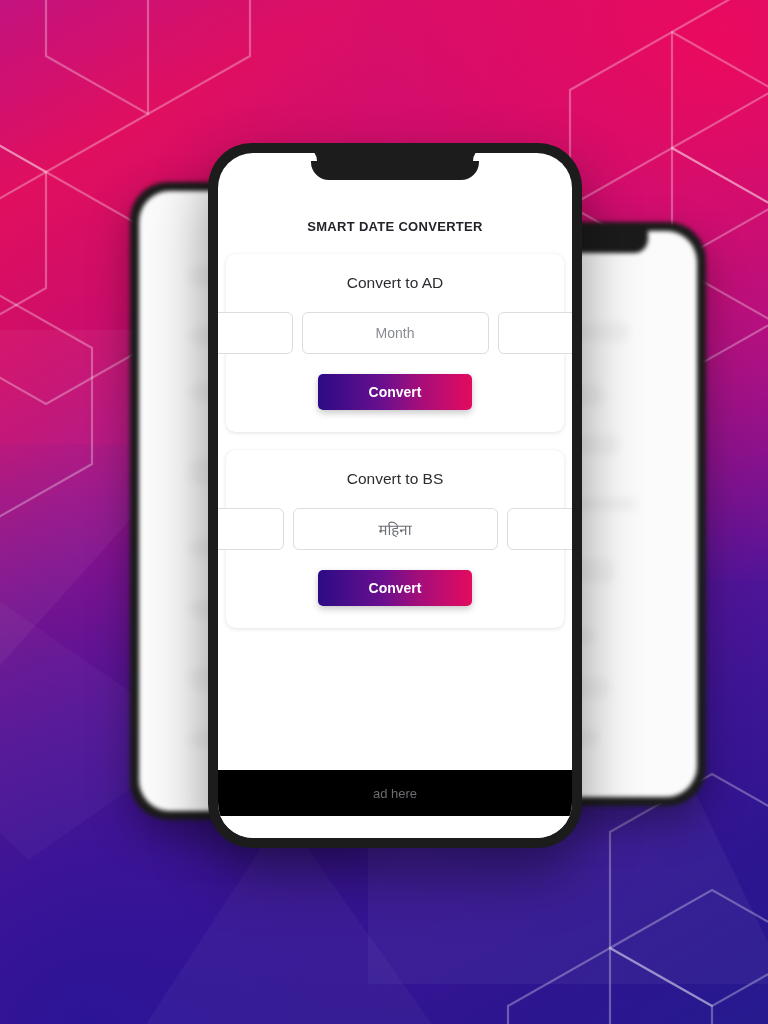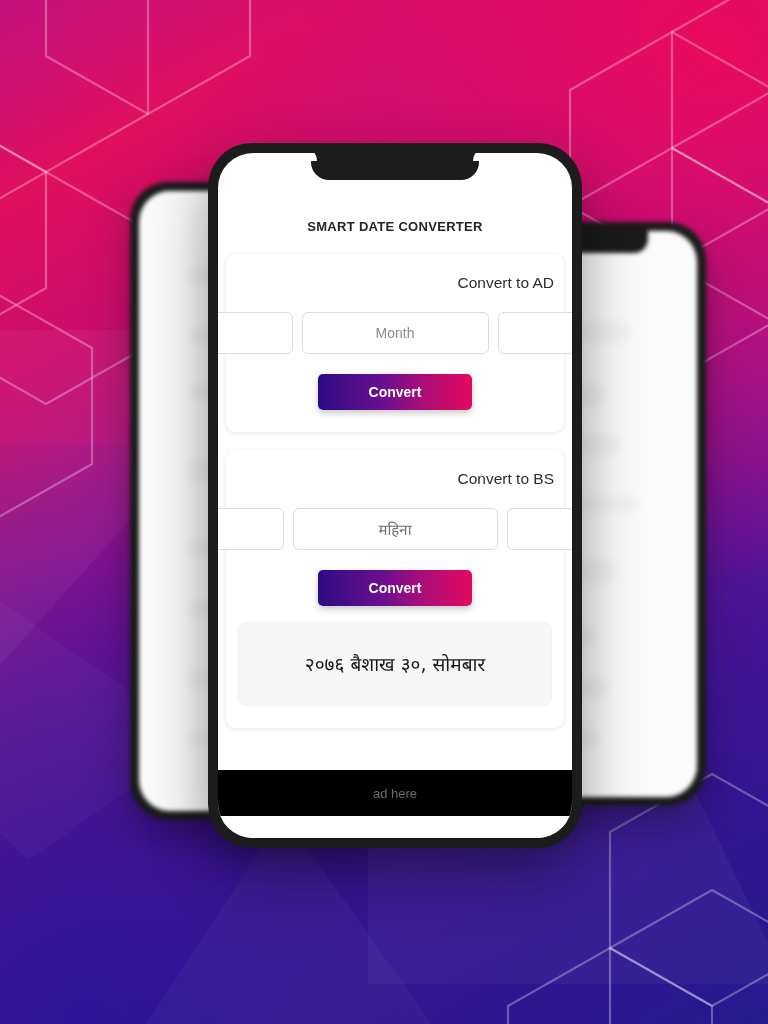--- a/index.html
+++ b/index.html
@@ -197,21 +197,21 @@
     margin-bottom: 20px;
   }
   .card {
     background: #ffffff;
     border-radius: 9px;
     box-shadow: 0 1px 4px rgba(0,0,0,0.11), 0 0 1px rgba(0,0,0,0.06);
     padding: 20px 10px 22px 10px;
     margin-bottom: 18px;
   }
   .card-title {
-    text-align: right;
+    text-align: center;
     font-size: 15.5px;
     color: #2b2d31;
     margin-bottom: 20px;
   }
   .field-row {
     display: flex;
     gap: 9px;
     justify-content: center;
     padding: 0 2px;
   }
@@ -366,21 +366,20 @@
           <div class="card-title">Convert to BS</div>
 
           <div class="field-row">
             <input class="field nep" type="text" placeholder="वर्ष" style="">
             <input class="field nep" type="text" placeholder="महिना" style="">
             <input class="field nep" type="text" placeholder="दिन" style="">
           </div>
 
           <button class="convert-btn">Convert</button>
 
-          <div id="result-box">२०७६ बैशाख ३०, सोमबार</div>
         </div>
 
       </div>
 
       <div id="ad-banner">ad here</div>
 
       <div id="home-strip"></div>
 
     </div>
   </div>

